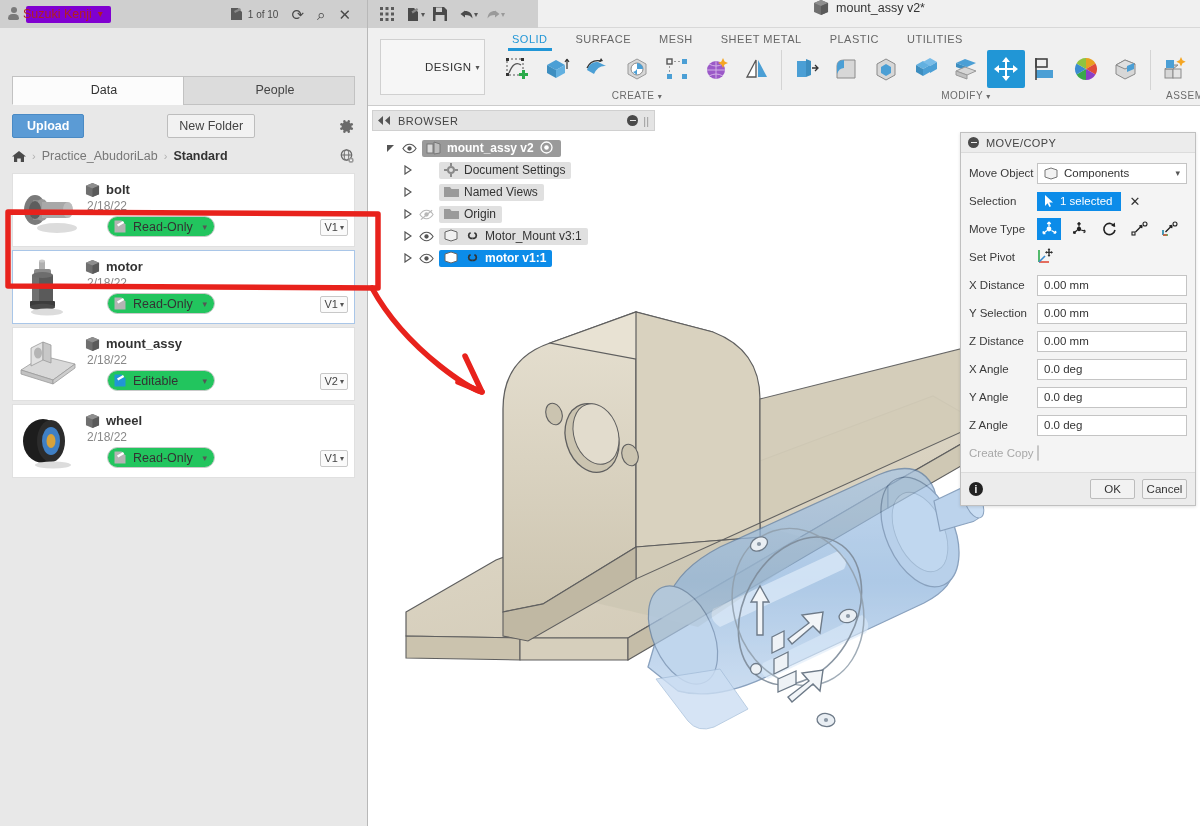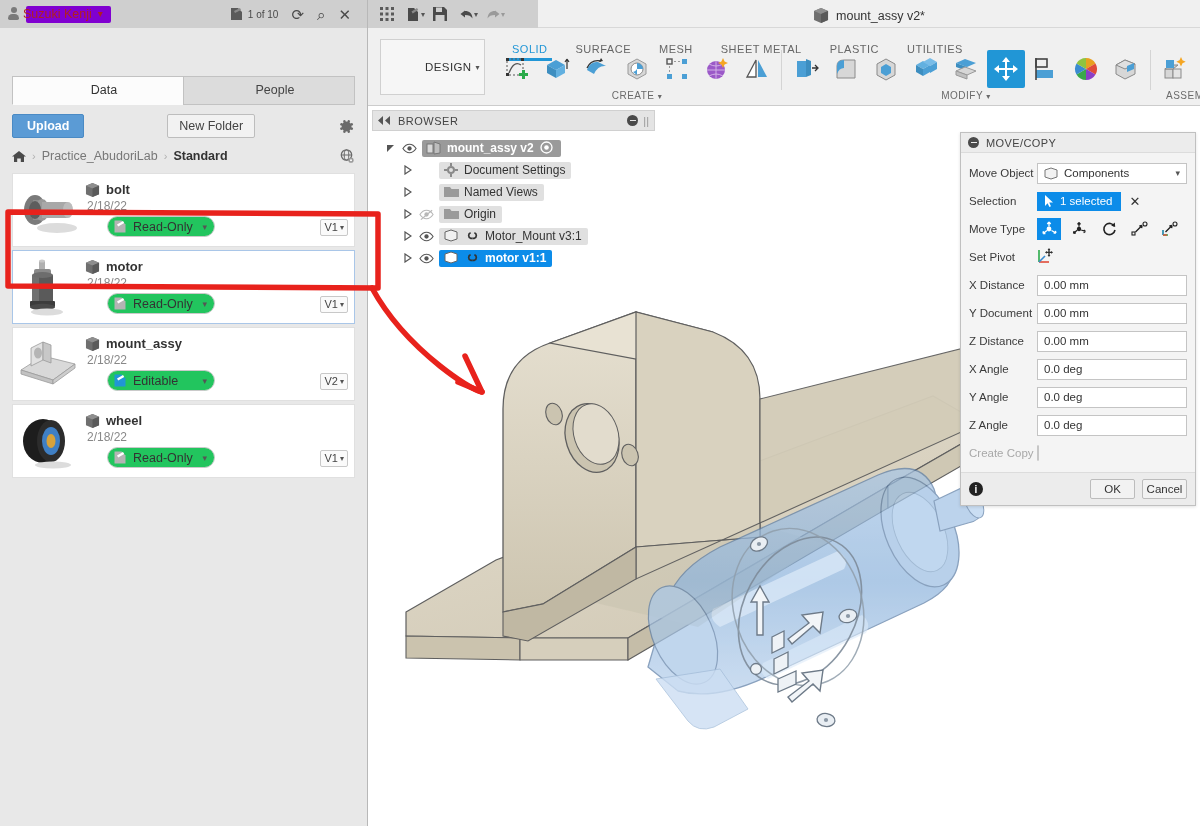--- a/index.html
+++ b/index.html
@@ -108,35 +108,35 @@
   }
   .qat-btn { width: 26px; height: 24px; display: flex; align-items: center; justify-content: center; cursor: pointer; }
   .qat-caret { font-size: 8px; color: #555; margin-left: -5px; margin-right: 2px; cursor: pointer; }
   .qat-caret.dim { color: #9a9a9a; }
 
   .docstrip {
     position: absolute; left: 170px; top: 0; right: 0; height: 28px;
     background: #f0f0f0; border-bottom: 1px solid #d8d8d8;
   }
   .doc-tab {
-    position: absolute; left: 50%; transform: translateX(-50%); top: 8px;
+    position: absolute; left: 50%; transform: translateX(-50%); top: 0;
     display: flex; align-items: center; gap: 7px; font-size: 12.5px; color: #333;
   }
 
   .ribbon {
     position: absolute; left: 0; top: 28px; right: 0; height: 78px;
     background: #f0f0f0; border-bottom: 1px solid #cccccc;
   }
   .design-box {
     position: absolute; left: 12px; top: 11px; width: 105px; height: 56px;
     border: 1px solid #d0d0d0; background: #f6f6f6;
     display: flex; align-items: center; justify-content: center; gap: 4px;
     font-size: 11.5px; color: #333; letter-spacing: .4px; cursor: pointer; padding-left: 40px;
   }
-  .tabrow { position: absolute; left: 130px; top: 12px; display: flex; gap: 0; }
+  .tabrow { position: absolute; left: 130px; top: 2px; display: flex; gap: 0; }
   .rtab {
     padding: 3px 14px 4px 14px; font-size: 11px; color: #666;
     letter-spacing: .5px; cursor: pointer; position: relative;
   }
   .rtab.active { color: #2196d6; }
   .rtab.active::after {
     content: ""; position: absolute; left: 10px; right: 10px; bottom: -2px;
     height: 3px; background: #2196d6;
   }
   .toolrow { position: absolute; left: 130px; top: 22px; display: flex; align-items: flex-start; }
@@ -1034,21 +1034,21 @@
           </div>
           <div class="frow">
             <div class="flabel">X Distance</div>
             <div class="fctl">
               <div class="f-input">
       <span>0.00 mm</span>
               </div>
             </div>
           </div>
           <div class="frow">
-            <div class="flabel">Y Document</div>
+            <div class="flabel">Y Selection</div>
             <div class="fctl">
               <div class="f-input">
       <span>0.00 mm</span>
               </div>
             </div>
           </div>
           <div class="frow">
             <div class="flabel">Z Distance</div>
             <div class="fctl">
               <div class="f-input">

